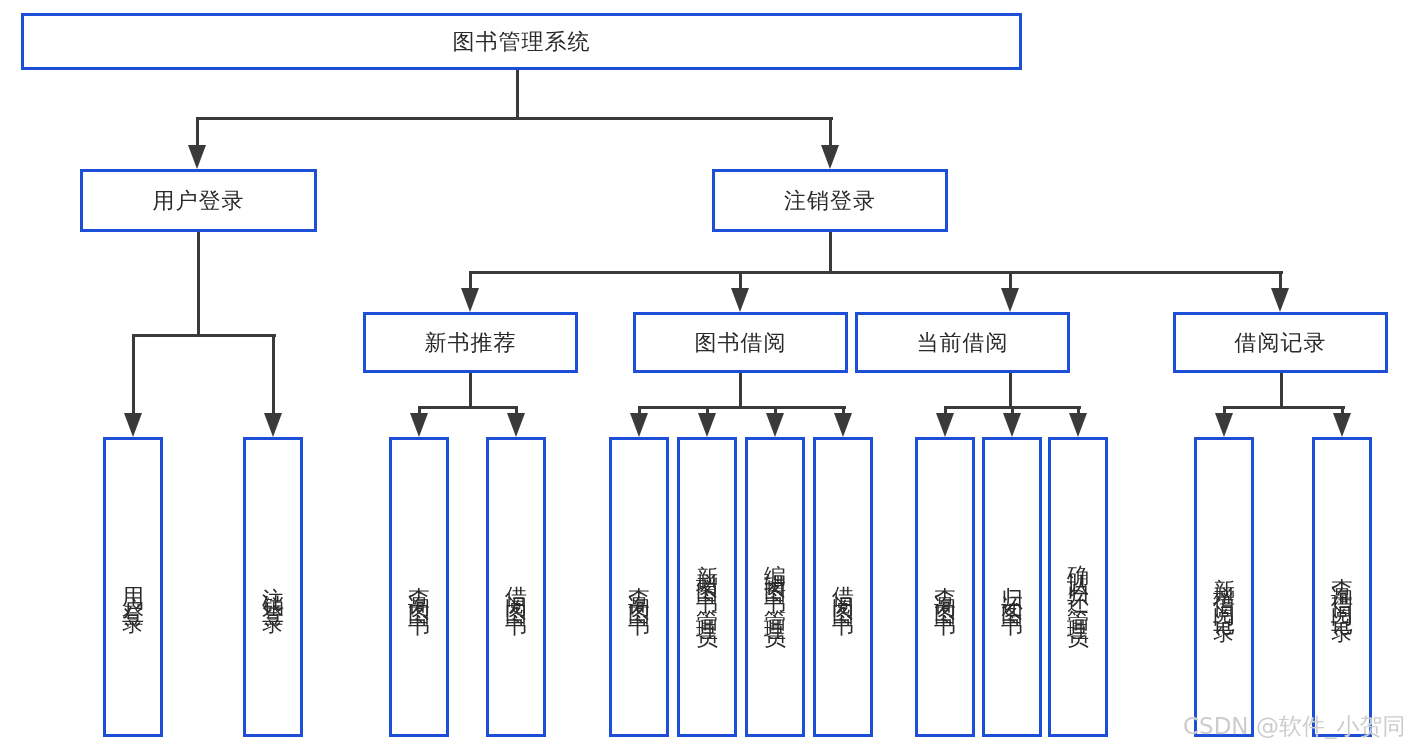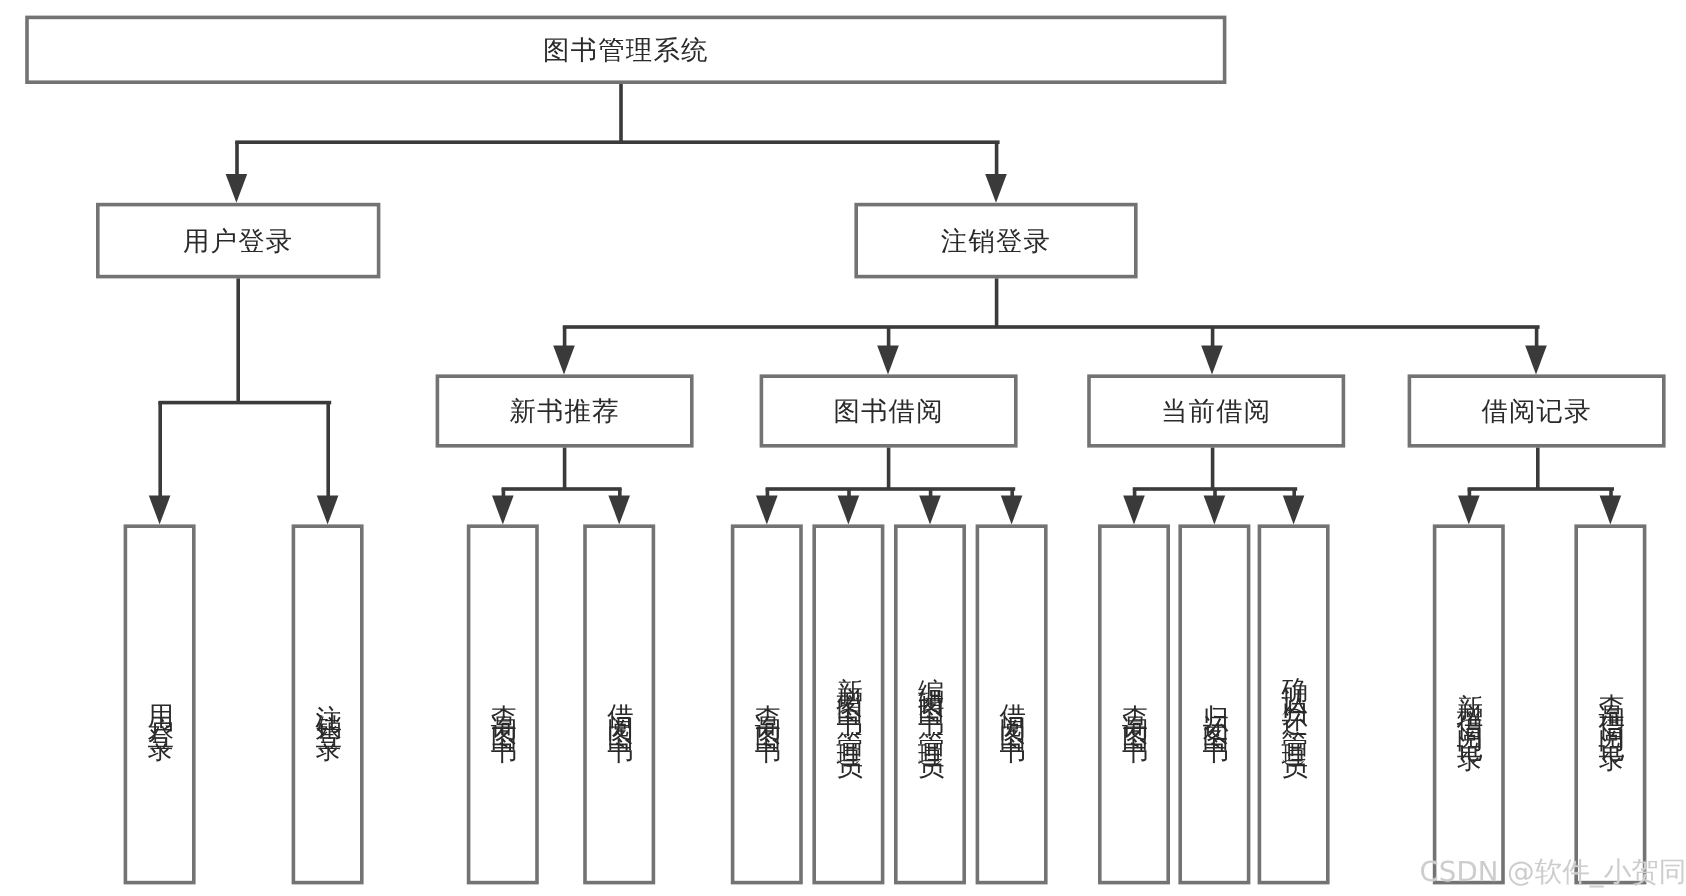--- a/index.html
+++ b/index.html
@@ -6,21 +6,21 @@
   #canvas{
     position:relative;
     width:1405px;height:747px;
     background:#ffffff;
     font-family:"DejaVu Sans","Liberation Sans",sans-serif;
     overflow:hidden;
   }
   .box{
     position:absolute;
     box-sizing:border-box;
-    border:3px solid #737373;
+    border:3px solid #1d4ed8;
     background:#ffffff;
     display:flex;
     align-items:center;
     justify-content:center;
     color:#2a2a2a;
   }
   .hbox{font-size:22px;letter-spacing:1px;}
   .root{left:21px;top:13px;width:1001px;height:57px;}
   .l2{top:169px;height:63px;}
   .l3{top:312px;width:215px;height:61px;}
@@ -90,21 +90,21 @@
   <div class="ar" style="left:1001px;top:288px"></div>
   <div class="ln" style="left:1279px;top:272px;width:3px;height:21px"></div>
   <div class="ar" style="left:1271px;top:288px"></div>
 
   <div class="box hbox l3" style="left:363px;">
     <span>新书推荐</span>
   </div>
   <div class="box hbox l3" style="left:633px;">
     <span>图书借阅</span>
   </div>
-  <div class="box hbox l3" style="left:906px;">
+  <div class="box hbox l3" style="left:855px;">
     <span>当前借阅</span>
   </div>
   <div class="box hbox l3" style="left:1173px;">
     <span>借阅记录</span>
   </div>
 
   <div class="ln" style="left:469px;top:373px;width:3px;height:35px"></div>
   <div class="ln" style="left:418px;top:406px;width:100px;height:3px"></div>
   <div class="ln" style="left:418px;top:407px;width:3px;height:11px"></div>
   <div class="ar" style="left:410px;top:413px"></div>

